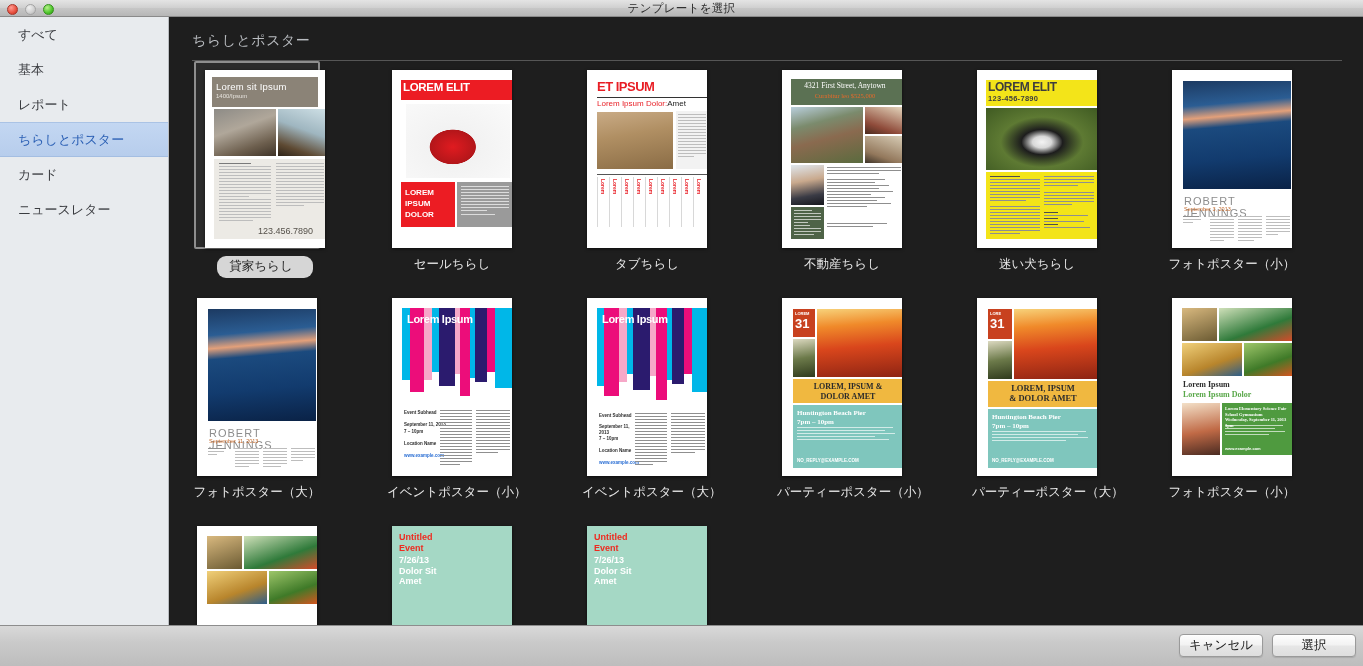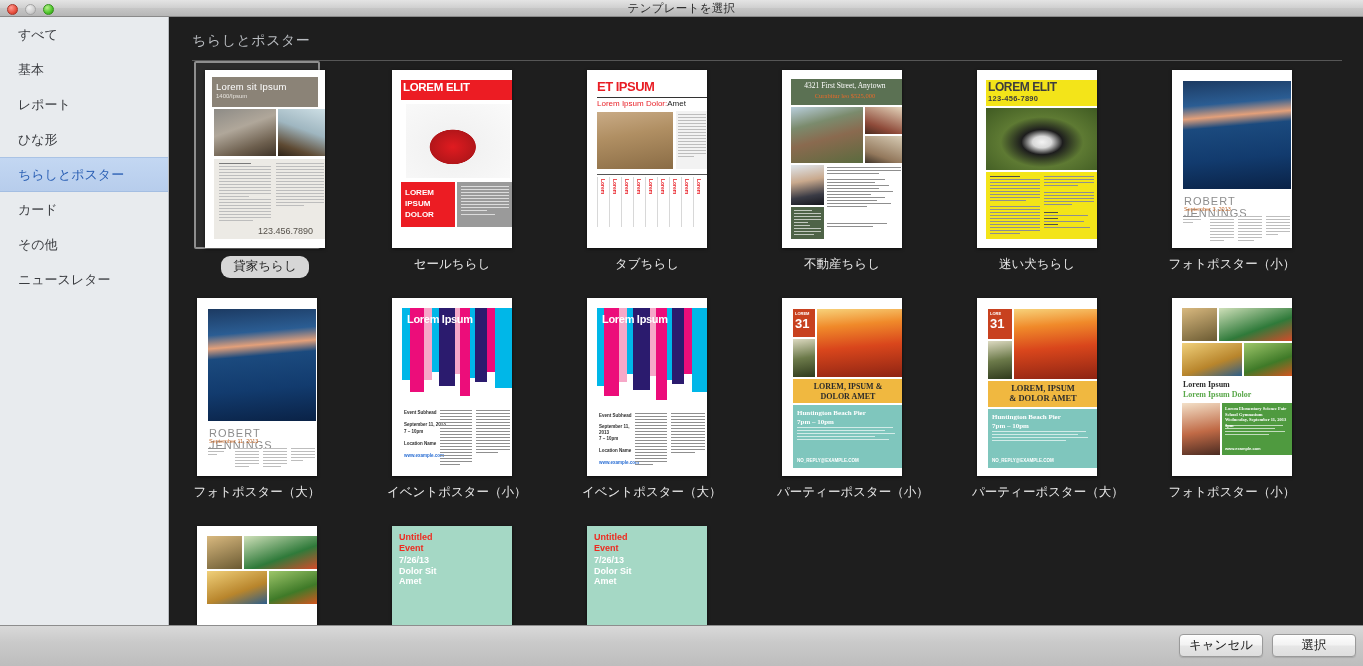--- a/index.html
+++ b/index.html
@@ -94,21 +94,21 @@
     background:#2b2b2b;
   }
   .caption {
     margin-top:7px; text-align:center;
     font-size:12.5px; color:#e9e9e9;
     white-space:nowrap;
   }
   .caption.sel {
     display:inline-block;
     background:#d6d6d6; color:#1f1f1f;
-    border-radius:9px; padding:2px 12px 3px 12px;
+    border-radius:9px; padding:2px 20px 3px 12px;
   }
   .capline { text-align:center; }
 
   
   .inner { position:relative; width:100%; height:100%; background:#fff; }
   .band { position:absolute; }
   .ph { position:absolute; background-size:cover; }
 
   
   .f1-head { left:0; top:0; width:100%; height:30px; background:#8b8377; }
@@ -254,24 +254,22 @@
     <div class="traffic" id="tl-close"></div>
     <div class="traffic" id="tl-min"></div>
     <div class="traffic" id="tl-max"></div>
     <div id="titlebar-title">テンプレートを選択</div>
   </div>
 
   <div id="sidebar">
     <div class="side-item">すべて</div>
     <div class="side-item">基本</div>
     <div class="side-item">レポート</div>
-    <div class="side-item">ひな形</div>
     <div class="side-item selected">ちらしとポスター</div>
     <div class="side-item">カード</div>
-    <div class="side-item">その他</div>
     <div class="side-item">ニュースレター</div>
   </div>
 
   <div id="main">
 
     <div id="section-head">
       <div id="section-title">ちらしとポスター</div>
       <div id="section-rule"></div>
     </div>
 

